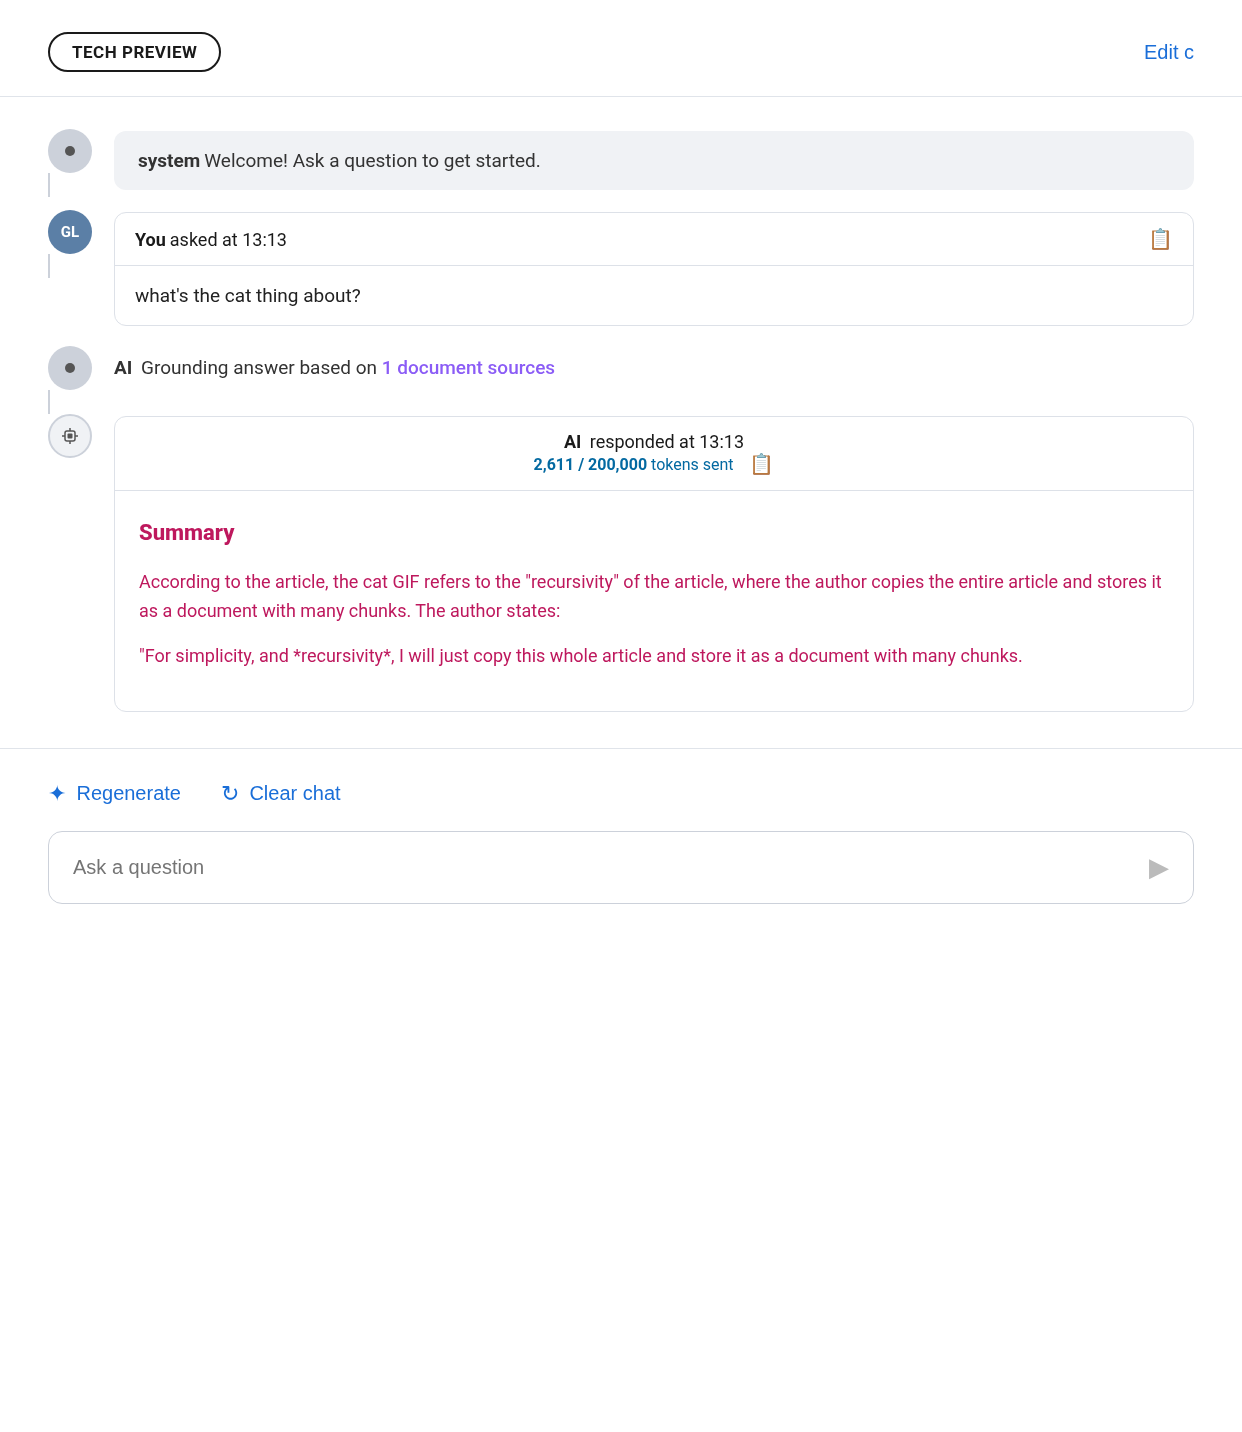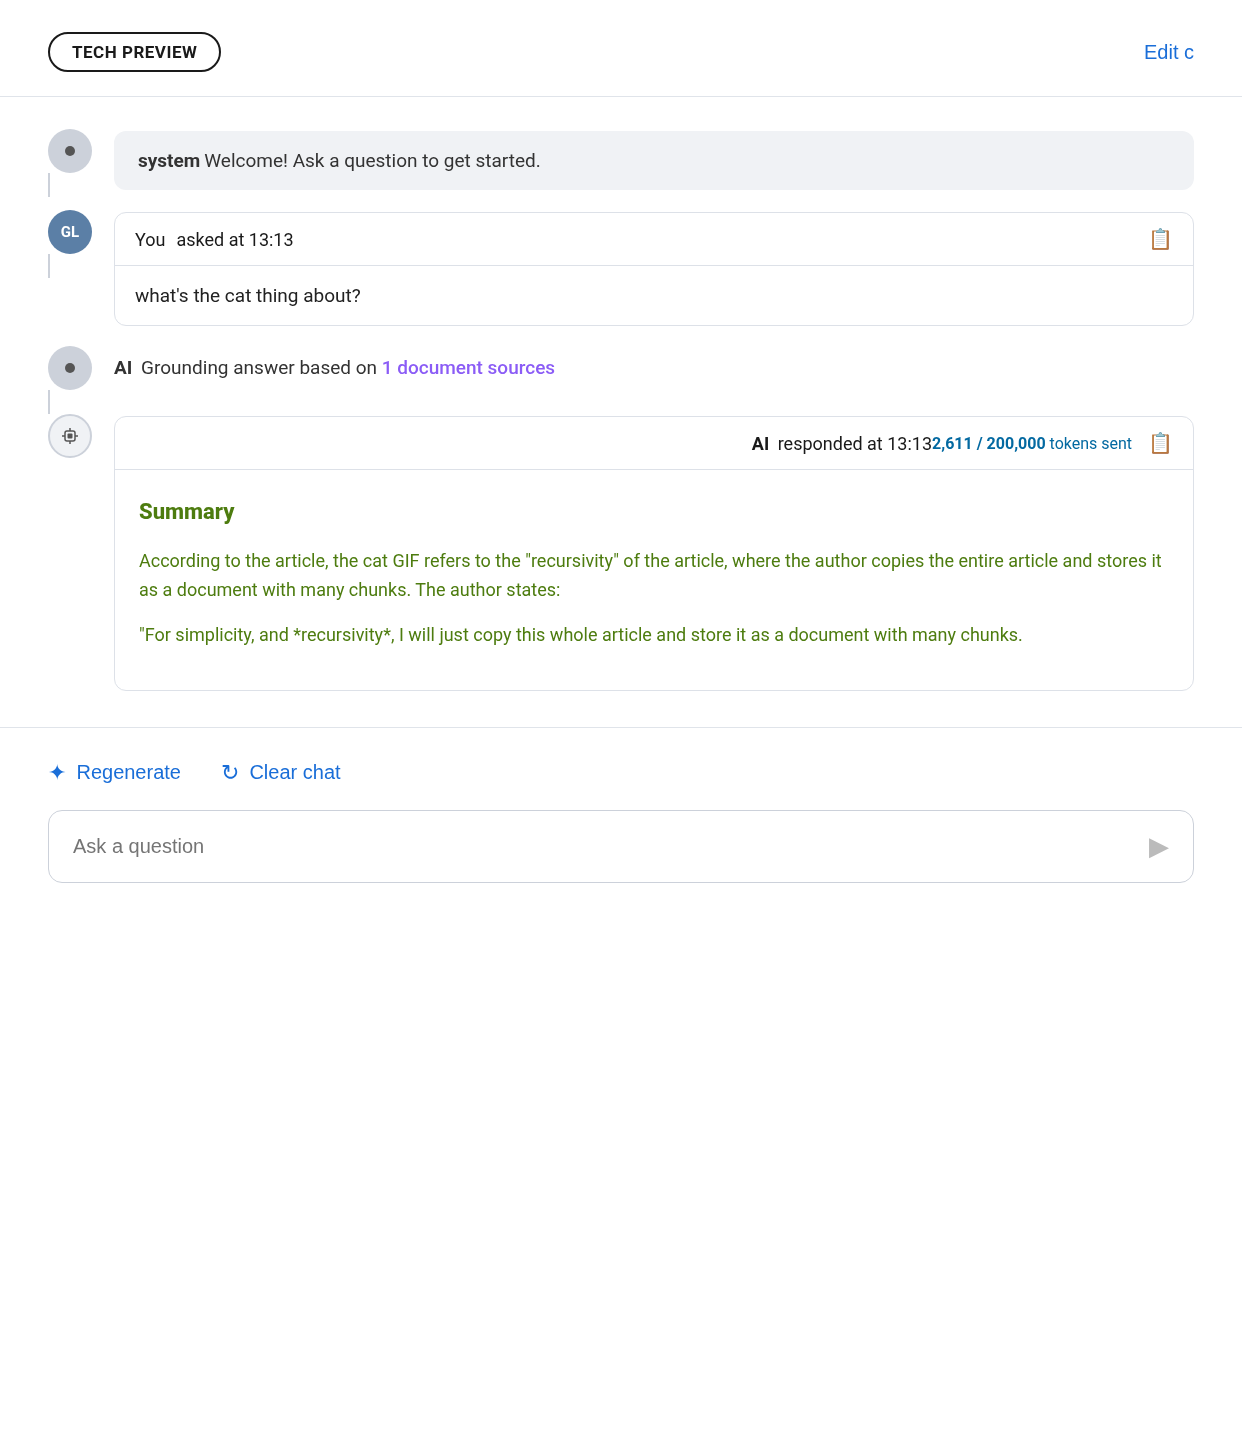--- a/index.html
+++ b/index.html
@@ -137,22 +137,22 @@
     .user-message-header {
       display: flex;
       align-items: center;
       justify-content: space-between;
       padding: 14px 20px;
       border-bottom: 1.5px solid #dde1e8;
       font-size: 18px;
     }
 
     .user-message-header .label {
-      font-weight: 400;
-      margin-right: 11px;
+      font-weight: 700;
+      margin-right: 4px;
     }
 
     .user-message-body {
       padding: 18px 20px;
       font-size: 19px;
       color: #222;
     }
 
     .grounding-message {
       font-size: 19px;
@@ -179,20 +179,21 @@
       margin-top: 2px;
     }
 
     .ai-response-header {
       display: flex;
       align-items: center;
       justify-content: flex-end;
       padding: 14px 20px;
       border-bottom: 1.5px solid #dde1e8;
       font-size: 18px;
+      flex-direction: column;
     }
 
     .ai-response-header .label {
       font-weight: 700;
       margin-right: 4px;
     }
 
     .tokens-info {
       font-size: 16px;
       color: #0369a1;
@@ -204,21 +205,21 @@
 
     .header-right {
       display: flex;
       align-items: center;
       gap: 16px;
     }
 
     .ai-response-body {
       padding: 24px 24px;
       font-size: 18px;
-      color: #4d7c0f;
+      color: #be185d;
       line-height: 1.6;
     }
 
     .ai-response-body h3 {
       font-size: 22px;
       font-weight: 800;
       margin-bottom: 18px;
     }
 
     .ai-response-body p {

